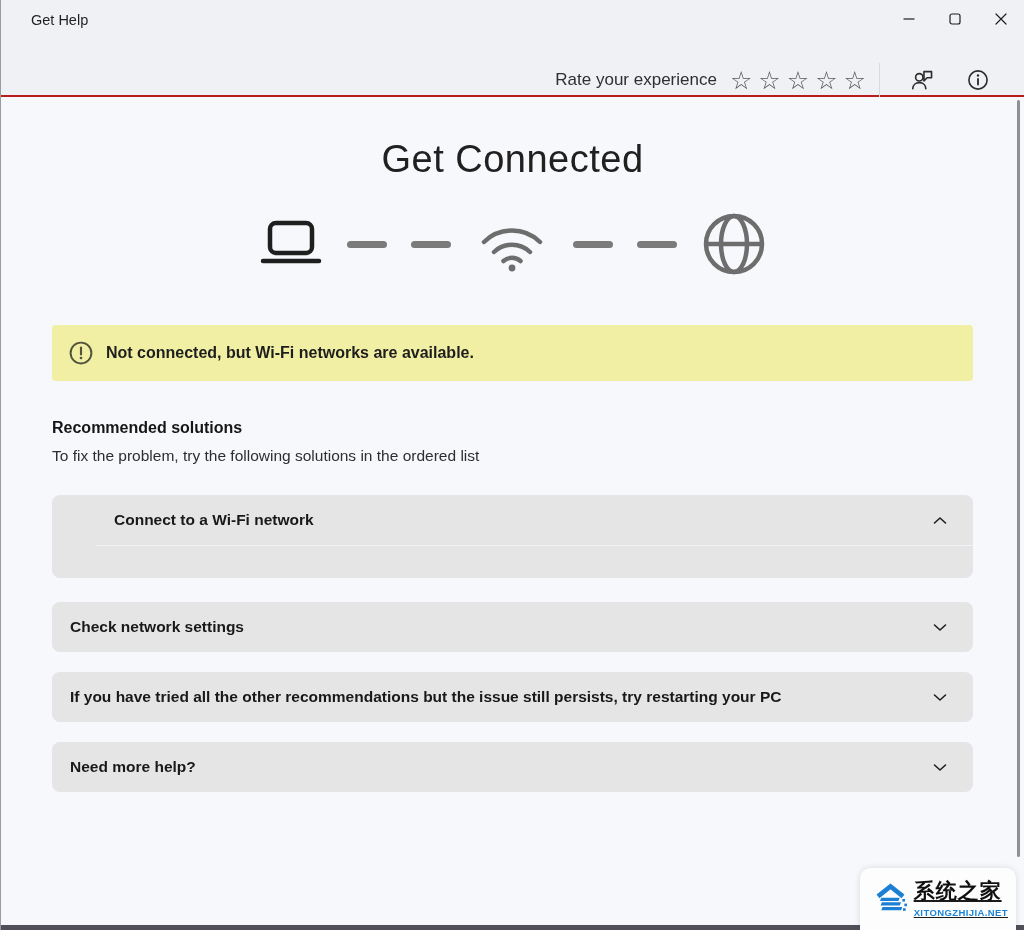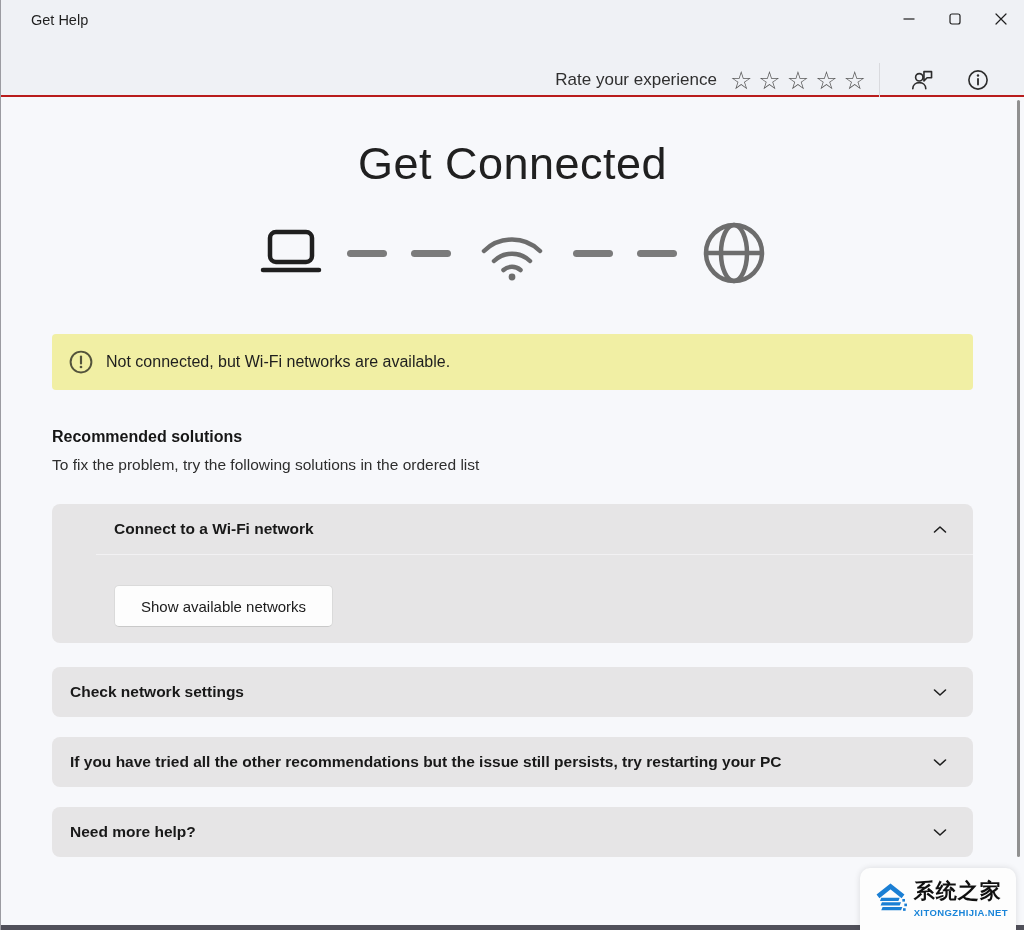--- a/index.html
+++ b/index.html
@@ -39,35 +39,35 @@
   .rate-divider { width:1px; height:34px; background:#d9dade; margin:0 14px 0 10px; }
   .hdr-icon-btn {
     width:40px; height:40px; display:flex; align-items:center; justify-content:center;
     background:transparent; border:none; margin:0 8px;
   }
 
   
   .content { position:absolute; top:98px; left:0; right:0; bottom:0; }
   .page-title {
     margin-top:40px; text-align:center;
-    font-size:45px; font-weight:300; letter-spacing:.5px; color:#202020;
+    font-size:38px; font-weight:300; letter-spacing:.5px; color:#202020;
   }
   .conn-row {
     margin-top:30px;
     display:flex; align-items:center; justify-content:center; gap:24px;
     height:66px;
   }
   .dash { width:40px; height:7px; border-radius:3.5px; background:#7b7b7b; }
 
   .alert-banner {
     margin:48px 51px 0 51px; height:56px;
     background:#f1efa4; border-radius:4px;
     display:flex; align-items:center; padding:0 16px;
   }
-  .alert-text { font-size:16px; font-weight:400; color:#1e1e1e; margin-left:12px; }
+  .alert-text { font-size:16px; font-weight:700; color:#1e1e1e; margin-left:12px; }
 
   .section-heading { margin:38px 51px 0 51px; font-size:16px; font-weight:700; color:#161616; }
   .section-sub { margin:10px 51px 0 51px; font-size:15.5px; color:#2e2e2e; }
 
   .acc-list { margin:30px 51px 0 51px; }
   .acc-panel {
     background:#e6e5e6; border-radius:8px; margin-bottom:20px; overflow:hidden;
   }
   .acc-panel:first-child { margin-bottom:24px;padding-left:44px; }
   .acc-header {
@@ -90,21 +90,21 @@
     position:absolute; right:4px; top:100px; width:3px; height:757px;
     background:#909090; border-radius:2px;
   }
   .bottom-strip {
     position:absolute; left:0; right:0; bottom:0; height:5px; background:#50505a;
   }
   .watermark {
     position:absolute; right:8px; bottom:0; width:156px; height:62px;
     background:#fdfdfd; border-radius:10px 10px 0 0;
     box-shadow:0 0 6px rgba(0,0,0,.12);
-    display:flex; align-items:center; padding:6px 8px 10px 16px; z-index:5;
+    display:flex; align-items:center; padding:6px 8px 10px 16px; z-index:5;text-decoration:underline;
   }
   .wm-texts { margin-left:6px; display:flex; flex-direction:column; }
   .wm-name { font-size:21px; font-weight:700; color:#101010; letter-spacing:1px; white-space:nowrap; }
   .wm-domain { font-size:9.5px; font-weight:700; color:#1a85d9; letter-spacing:.4px; margin-top:2px; }
 </style>
 </head>
 <body>
 
 <div class="header">
   <div class="app-title">Get Help</div>
@@ -195,21 +195,20 @@
     <div class="acc-panel">
       <div class="acc-header">
         <span class="acc-title">Connect to a Wi-Fi network</span>
         <span class="chev">
           <svg width="14" height="9" viewBox="0 0 14 9" fill="none">
               <path d="M1.5 7 L7 2 L12.5 7" stroke="#1f1f1f" stroke-width="1.6" stroke-linecap="round" stroke-linejoin="round"></path>
             </svg>
         </span>
       </div>
       <div class="acc-body">
-        <button class="acc-btn">Show available networks</button>
       </div>
     </div>
 
     <div class="acc-panel">
       <div class="acc-header">
         <span class="acc-title">Check network settings</span>
         <span class="chev">
           <svg width="14" height="9" viewBox="0 0 14 9" fill="none">
               <path d="M1.5 2 L7 7 L12.5 2" stroke="#1f1f1f" stroke-width="1.6" stroke-linecap="round" stroke-linejoin="round"></path>
             </svg>

